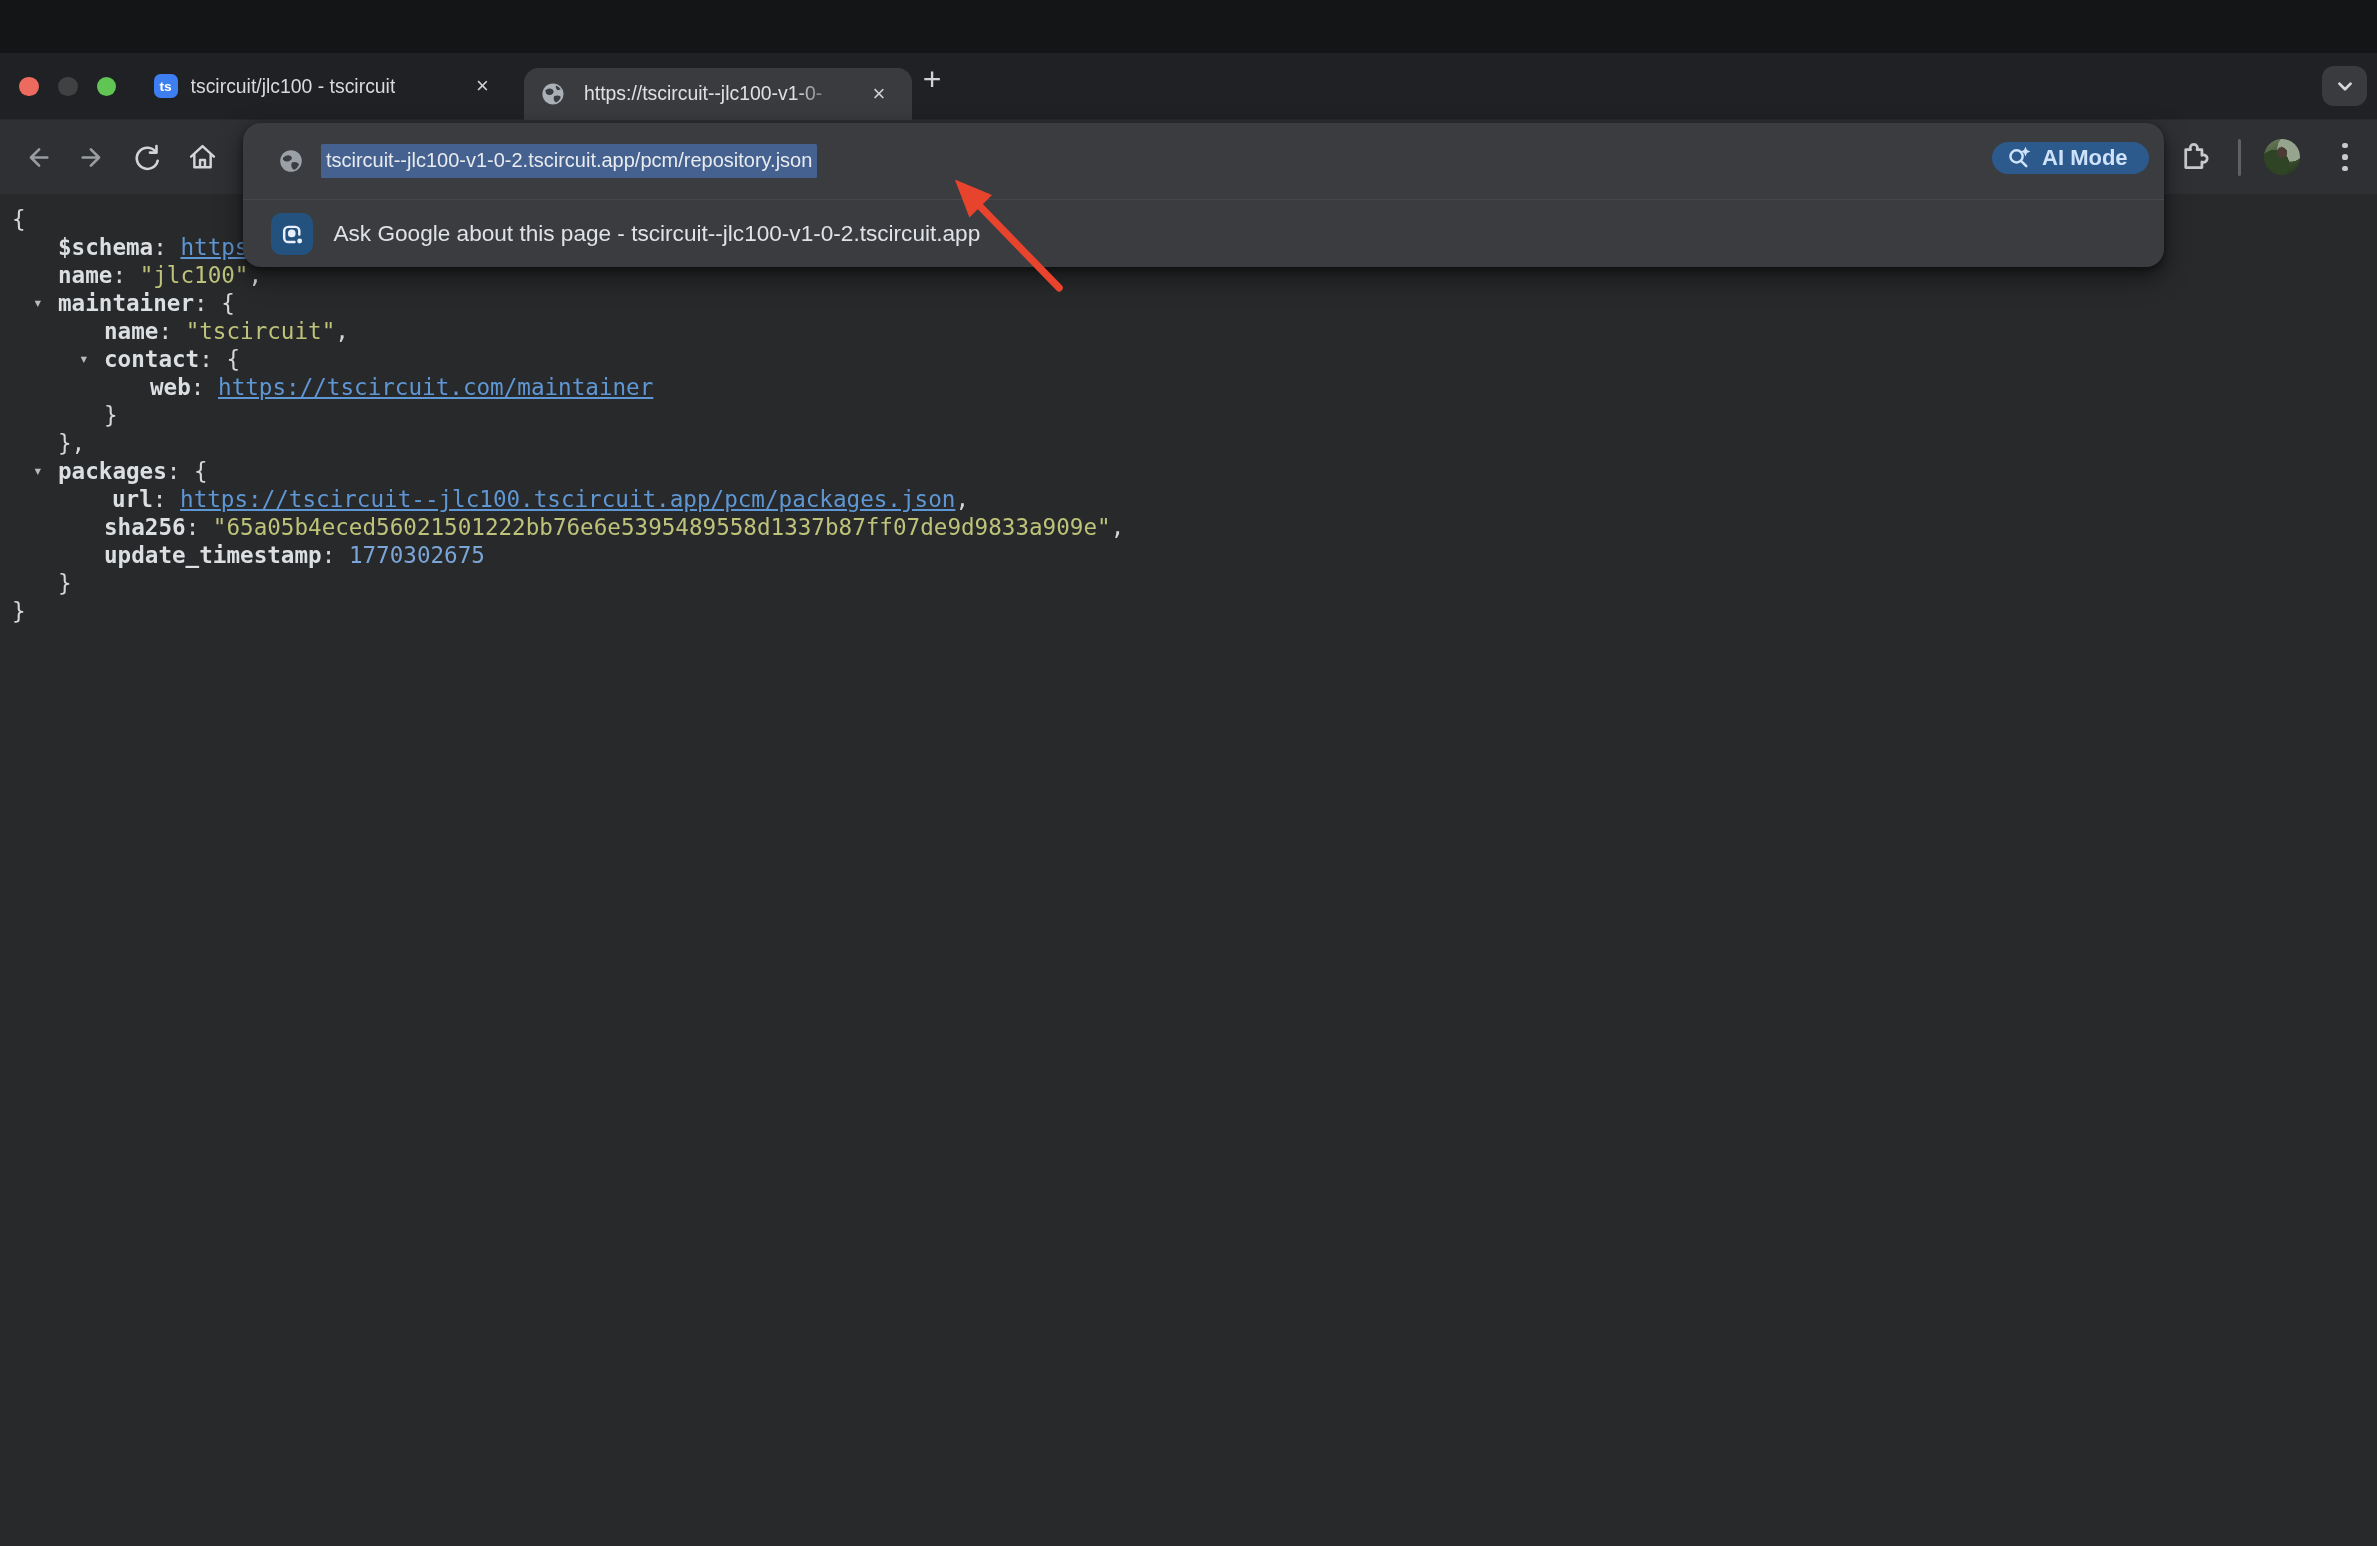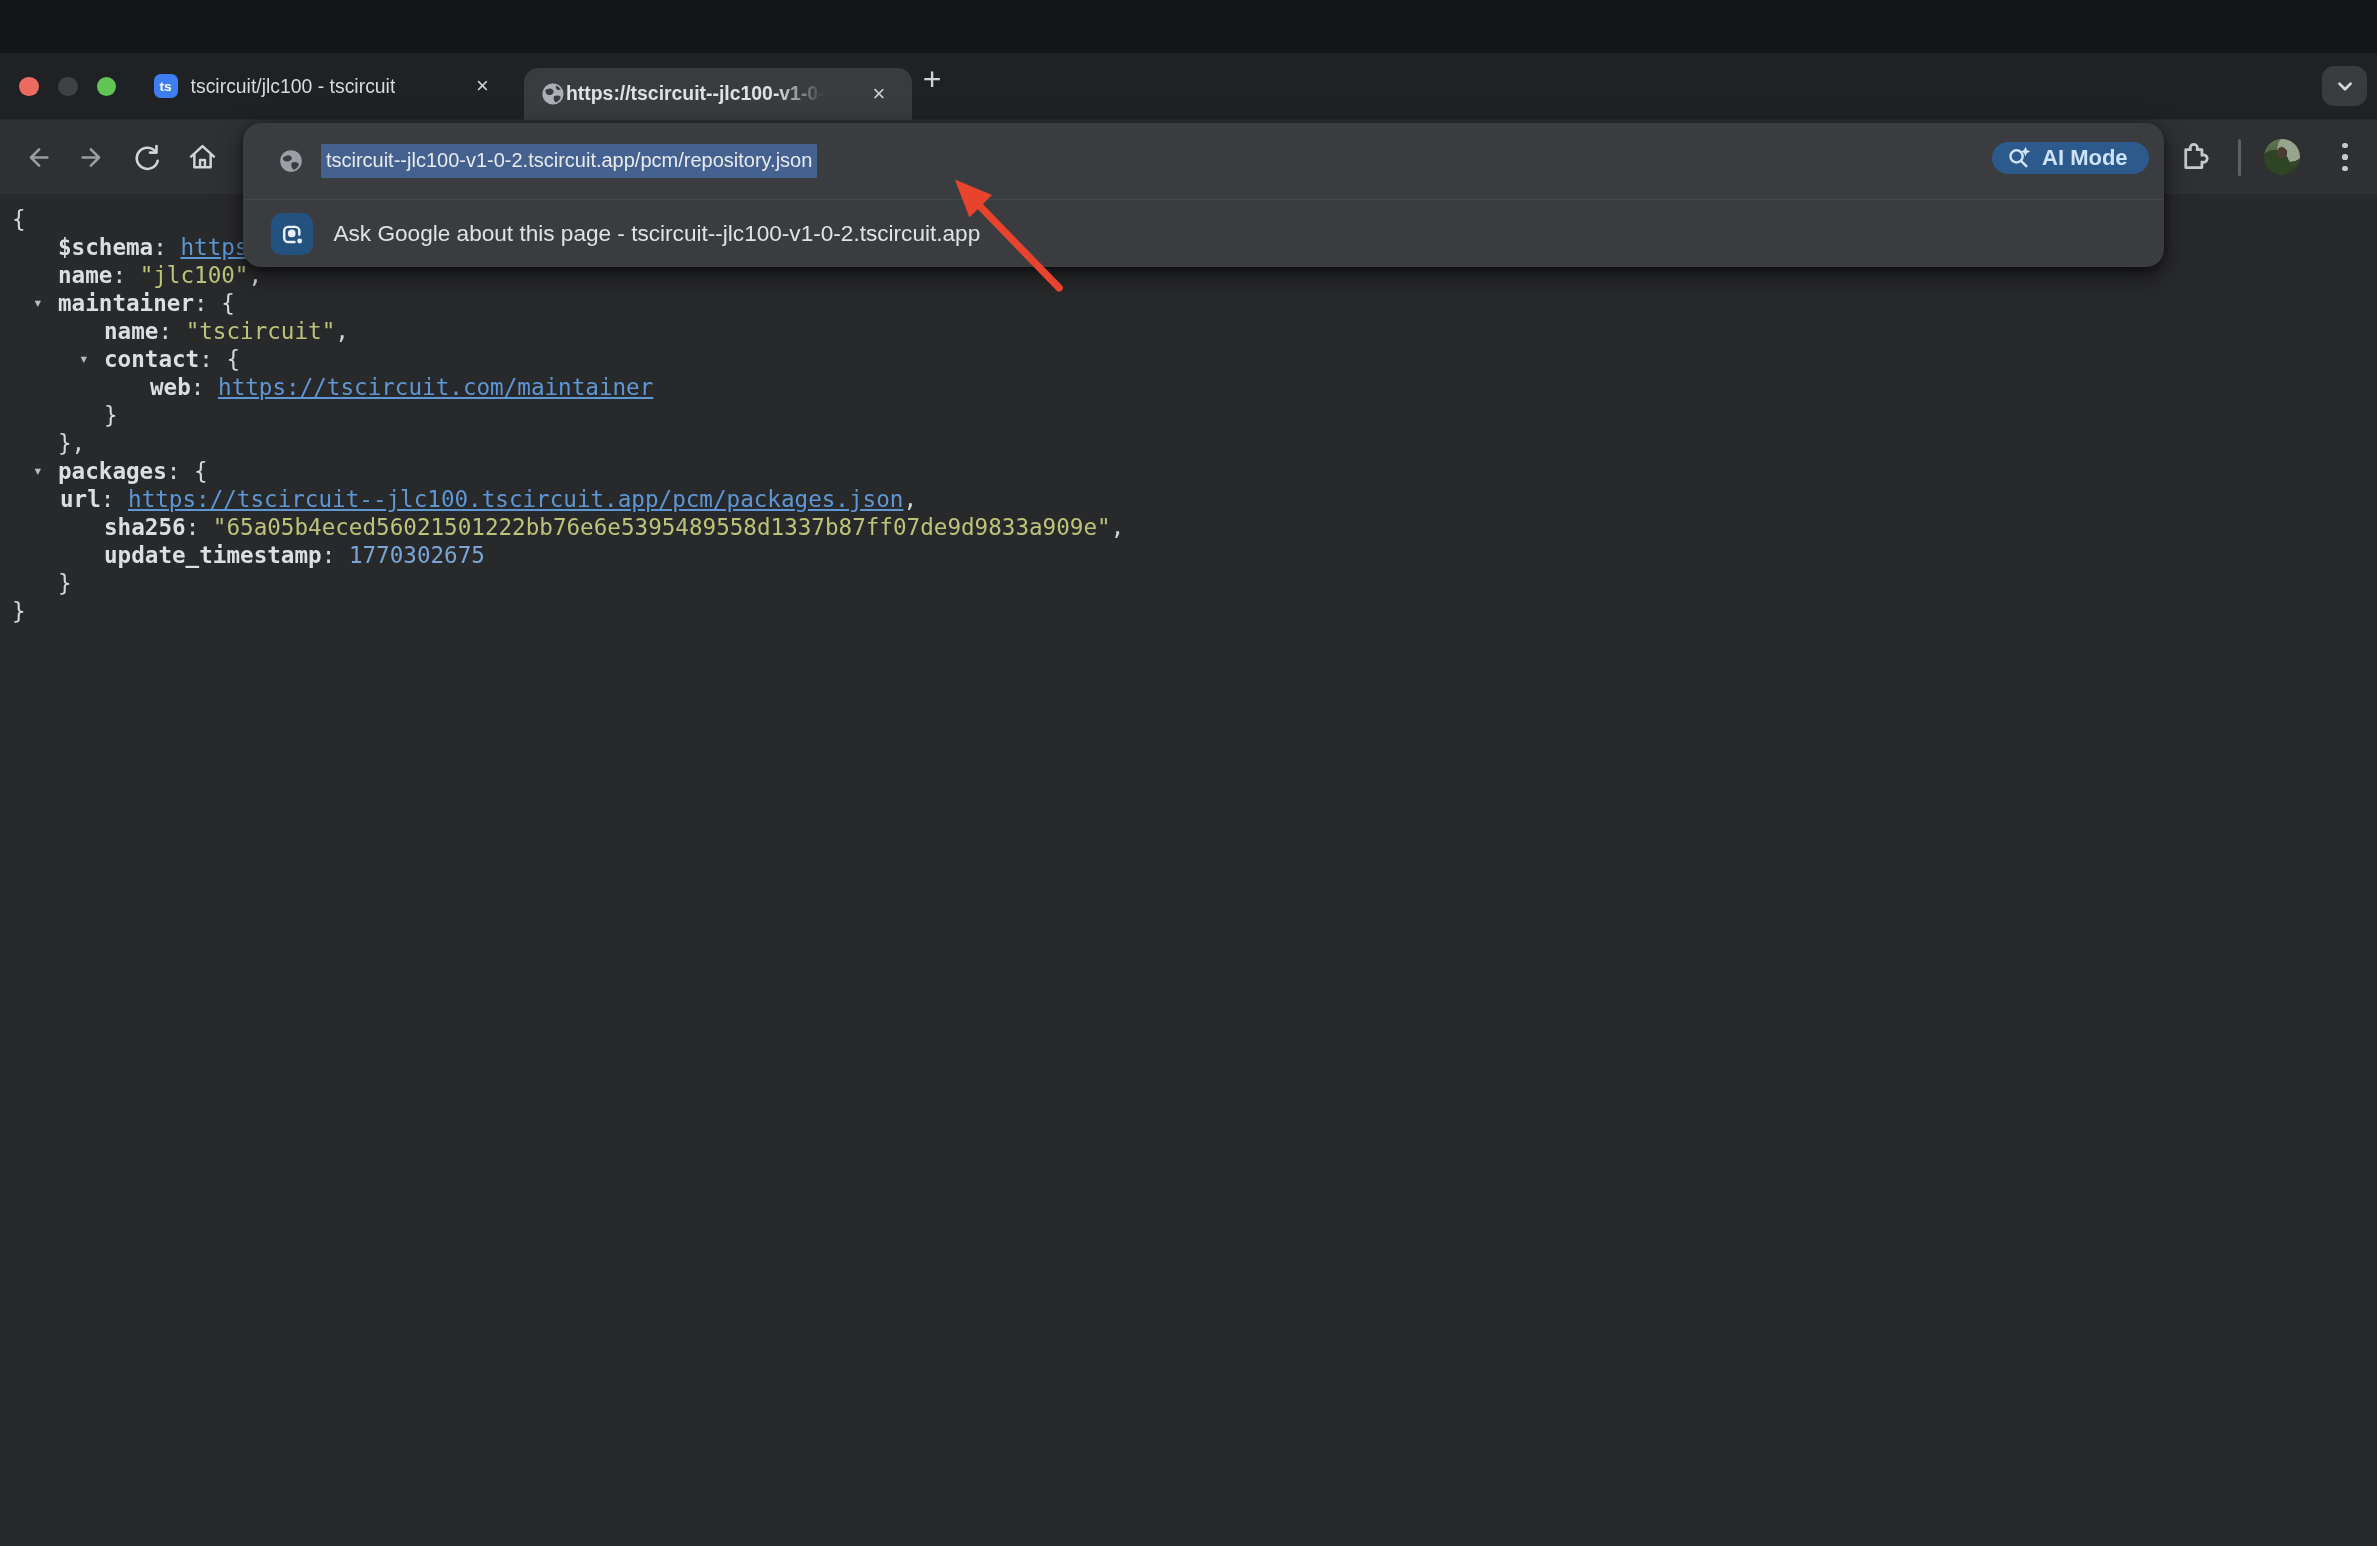--- a/index.html
+++ b/index.html
@@ -32,21 +32,21 @@
   .tab{position:absolute;display:flex;align-items:center;color:#d8dadd;font-size:19.4px;}
   .tab-inactive{left:152px;top:0;width:357px;height:66px;padding:0 1.6px;}
   .favicon{width:24px;height:24px;border-radius:6.5px;background:var(--favicon);color:#fff;
            font-size:13.7px;font-weight:bold;display:flex;align-items:center;justify-content:center;flex:0 0 auto;}
   .tab-title{margin-left:13px;white-space:nowrap;overflow:hidden;}
   .tab-close{margin-left:auto;margin-right:11.3px;width:27.5px;height:27.5px;border-radius:6.5px;display:flex;
              align-items:center;justify-content:center;color:#cfd1d4;font-size:22px;line-height:1;}
   .tab-active{left:524px;top:14.6px;width:388px;height:52px;background:var(--tab-active);
               border-radius:14.6px 14.6px 0 0;padding-left:18px;color:#dee0e3;}
   .tab-active::after{content:"";position:absolute;left:0;right:0;bottom:-2.4px;height:3.2px;background:var(--tab-active);}
-  .tab-title-fade{margin-left:2px;width:267px;position:relative;white-space:nowrap;overflow:hidden;font-weight:bold;}
+  .tab-title-fade{margin-left:20px;width:267px;position:relative;white-space:nowrap;overflow:hidden;}
   .tab-title-fade::after{content:"";position:absolute;right:0;top:0;bottom:0;width:57px;
        background:linear-gradient(to right,rgba(58,59,62,0),var(--tab-active) 85%);}
   .newtab{position:absolute;left:914px;top:8px;width:36px;height:36px;border-radius:8px;color:#d0d2d5;
           font-size:32px;font-weight:300;display:flex;align-items:center;justify-content:center;}
   .tabsearch{position:absolute;left:2322px;top:13px;width:45px;height:40px;border-radius:12px;
              background:var(--tab-active);display:flex;align-items:center;justify-content:center;}
 
   
   .nav-icons{position:absolute;left:0;top:0;height:74px;display:flex;align-items:center;}
   .tbtn{width:55px;height:74px;display:flex;align-items:center;justify-content:center;}
@@ -183,21 +183,21 @@
         <div class="json-line" style="padding-left: 12px;"><span class="p-punct">{</span></div>
         <div class="json-line" style="padding-left: 58px;"><span class="p-key">$schema</span><span class="p-punct">: </span><span class="p-link">https</span></div>
         <div class="json-line" style="padding-left: 58px;"><span class="p-key">name</span><span class="p-punct">: </span><span class="p-string">"jlc100"</span><span class="p-punct">,</span></div>
         <div class="json-line" style="padding-left: 58px;"><span class="tri" style="left: 33px;">▾</span><span class="p-key">maintainer</span><span class="p-punct">: {</span></div>
         <div class="json-line" style="padding-left: 104px;"><span class="p-key">name</span><span class="p-punct">: </span><span class="p-string">"tscircuit"</span><span class="p-punct">,</span></div>
         <div class="json-line" style="padding-left: 104px;"><span class="tri" style="left: 79px;">▾</span><span class="p-key">contact</span><span class="p-punct">: {</span></div>
         <div class="json-line" style="padding-left: 150px;"><span class="p-key">web</span><span class="p-punct">: </span><span class="p-link">https://tscircuit.com/maintainer</span></div>
         <div class="json-line" style="padding-left: 104px;"><span class="p-punct">}</span></div>
         <div class="json-line" style="padding-left: 58px;"><span class="p-punct">},</span></div>
         <div class="json-line" style="padding-left: 58px;"><span class="tri" style="left: 33px;">▾</span><span class="p-key">packages</span><span class="p-punct">: {</span></div>
-        <div class="json-line" style="padding-left: 60px;"><span class="p-key">url</span><span class="p-punct">: </span><span class="p-link">https://tscircuit--jlc100.tscircuit.app/pcm/packages.json</span><span class="p-punct">,</span></div>
+        <div class="json-line" style="padding-left: 112px;"><span class="p-key">url</span><span class="p-punct">: </span><span class="p-link">https://tscircuit--jlc100.tscircuit.app/pcm/packages.json</span><span class="p-punct">,</span></div>
         <div class="json-line" style="padding-left: 104px;"><span class="p-key">sha256</span><span class="p-punct">: </span><span class="p-string">"65a05b4eced56021501222bb76e6e5395489558d1337b87ff07de9d9833a909e"</span><span class="p-punct">,</span></div>
         <div class="json-line" style="padding-left: 104px;"><span class="p-key">update_timestamp</span><span class="p-punct">: </span><span class="p-number">1770302675</span></div>
         <div class="json-line" style="padding-left: 58px;"><span class="p-punct">}</span></div>
         <div class="json-line" style="padding-left: 12px;"><span class="p-punct">}</span></div>
       </div>
   </div>
 
   <div class="omnibox-card">
     <div class="url-row">
       <span class="omni-globe">

